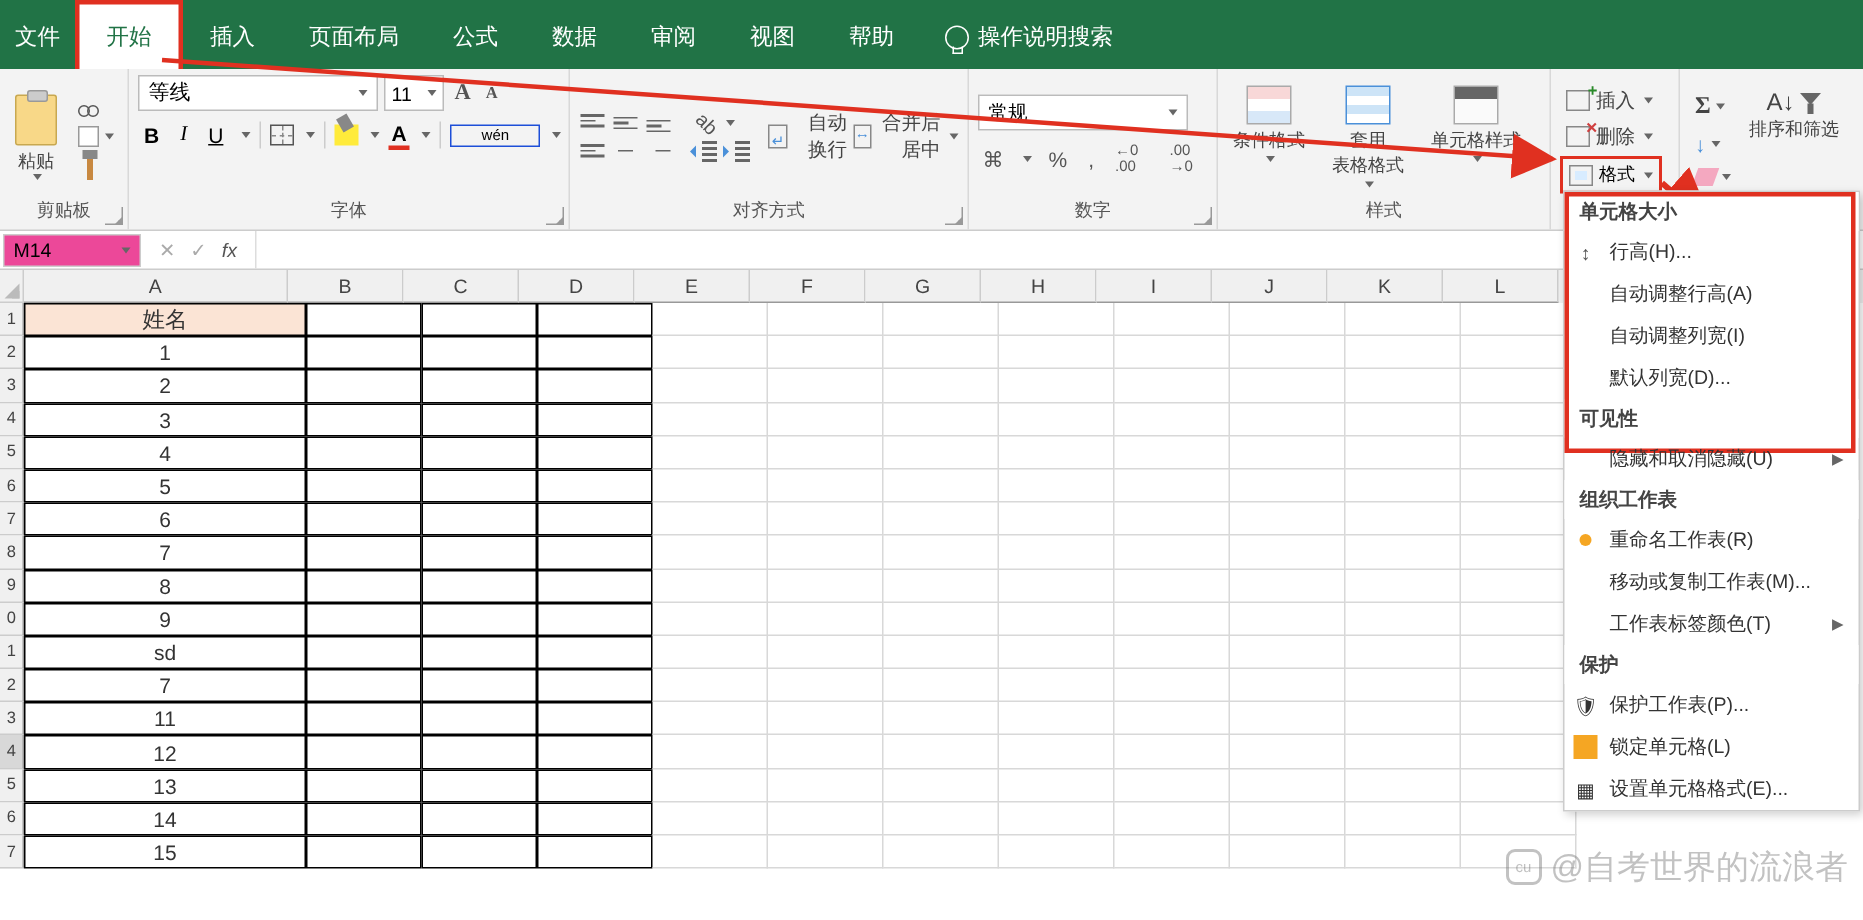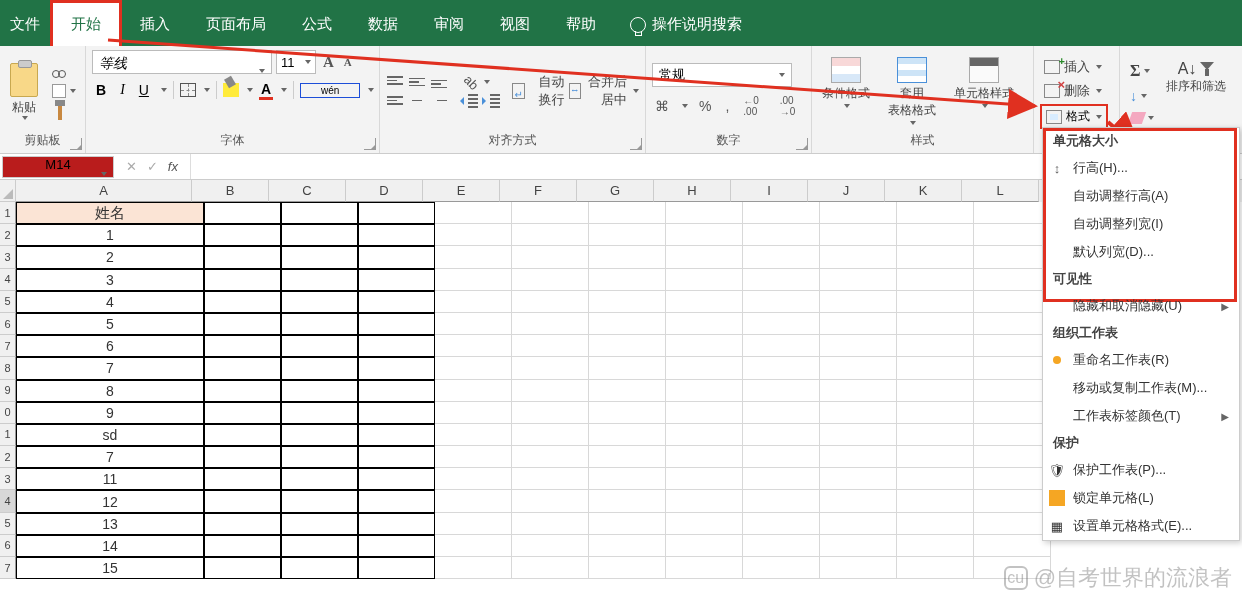--- a/index.html
+++ b/index.html
@@ -35,21 +35,21 @@
   .scissors-icon::before, .scissors-icon::after { content: ""; position: absolute; width: 6px; height: 6px; border: 1.5px solid #555; border-radius: 50%; bottom: 0; }
   .scissors-icon::before { left: 0; }
   .scissors-icon::after { right: 4px; }
   .copy-icon { border: 1px solid #999; background: #fff; position: relative; width: 14px; height: 14px; }
   .copy-icon::after { content: ""; position: absolute; left: -3px; top: -3px; width: 14px; height: 14px; border: 1px solid #999; background: #fff; z-index: -1; }
   .brush-icon { width: 4px; height: 16px; background: #c88840; position: relative; margin-left: 6px; }
   .brush-icon::after { content: ""; position: absolute; top: -4px; left: -3px; width: 10px; height: 6px; background: #888; }
 
   
   .font-row1 { display: flex; gap: 4px; align-items: center; margin-bottom: 6px; }
-  .font-name { width: 180px; height: 24px; border: 1px solid #bbb; background: #fff; display: flex; align-items: flex-end; padding: 0 6px; font-size: 14px; font-style: italic; }
+  .font-name { width: 160px; height: 24px; border: 1px solid #bbb; background: #fff; display: flex; align-items: center; padding: 0 6px; font-size: 14px; }
   .font-size { width: 40px; height: 24px; border: 1px solid #bbb; background: #fff; display: flex; align-items: center; padding: 0 4px; font-size: 13px; }
   .font-grow, .font-shrink { font-family: "Times New Roman", serif; font-size: 15px; font-weight: bold; color: #555; padding: 2px 3px; }
   .font-shrink { font-size: 11px; }
   .font-row2 { display: flex; gap: 6px; align-items: center; }
   .bold { font-weight: bold; font-size: 14px; padding: 2px 4px; }
   .italic { font-style: italic; font-family: serif; font-size: 14px; padding: 2px 4px; }
   .underline { text-decoration: underline; font-size: 14px; padding: 2px 4px; }
   .border-btn { width: 16px; height: 14px; border: 1px solid #555; display: inline-block; position: relative; }
   .border-btn::before { content: ""; position: absolute; left: 50%; top: 0; bottom: 0; border-left: 1px dashed #888; }
   .border-btn::after { content: ""; position: absolute; top: 50%; left: 0; right: 0; border-top: 1px dashed #888; }
@@ -113,21 +113,21 @@
   .fill-down { color: #4a90d9; font-size: 14px; }
   .clear-icon { width: 14px; height: 12px; background: #f4a8c0; transform: skewX(-20deg); }
   .sort-big { display: flex; flex-direction: column; align-items: center; font-size: 12px; color: #444; }
   .sort-icon { font-size: 16px; }
   .funnel { width: 14px; height: 14px; position: relative; margin-left: 4px; }
   .funnel::before { content: ""; position: absolute; top: 0; left: 0; border-left: 7px solid transparent; border-right: 7px solid transparent; border-top: 8px solid #666; }
   .funnel::after { content: ""; position: absolute; top: 7px; left: 5px; width: 4px; height: 7px; background: #666; }
 
   
   .formula-bar { height: 26px; border-bottom: 1px solid #ccc; display: flex; align-items: center; background: #fff; }
-  .name-box { width: 112px; height: 22px; border: 1px solid #ccc; margin-left: 2px; padding: 0 6px; display: flex; align-items: center; font-size: 13px; background: #b91c1c; flex-direction: column; }
+  .name-box { width: 92px; height: 22px; border: 1px solid #ccc; margin-left: 2px; padding: 0 6px; display: flex; align-items: center; font-size: 13px; background: #ec4899; }
   .fb-btns { display: flex; gap: 10px; padding: 0 12px; color: #aaa; font-size: 13px; align-items: center; }
   .fb-btns .fx { font-style: italic; color: #555; }
 
   
   .grid-area { position: relative; }
   .col-headers { display: flex; height: 22px; background: #f0f0f0; }
   .select-all { width: 16px; border-right: 1px solid #ccc; border-bottom: 1px solid #ccc; background: #f0f0f0; position: relative; }
   .select-all::after { content: ""; position: absolute; right: 2px; bottom: 2px; border: 5px solid transparent; border-right-color: #bbb; border-bottom-color: #bbb; }
   .col-h { border-right: 1px solid #ccc; border-bottom: 1px solid #999; display: flex; align-items: center; justify-content: center; font-size: 13px; color: #444; background: #f0f0f0; }
   .col-h.wa { width: 176px; } .col-h.wn { width: 77px; }
@@ -152,21 +152,21 @@
   .menu-highlight { position: absolute; border: 3px solid #e03020; pointer-events: none; }
   .hl1 { left: 0; top: 0; width: 194px; height: 174px; }
   .orange-dot { width: 8px; height: 8px; background: #f5a623; border-radius: 50%; }
   .lock-bg { width: 16px; height: 16px; background: #f5a623; }
 
   
   .arrow-svg { position: absolute; pointer-events: none; z-index: 40; }
 
   
   .watermark { position: absolute; right: 10px; bottom: 20px; font-size: 22px; color: rgba(120,120,120,0.45); font-weight: 500; display: flex; align-items: center; gap: 6px; z-index: 60; }
-  .paw { width: 24px; height: 24px; border: 2px solid rgba(120,120,120,0.45); border-radius: 6px; display: flex; align-items: center; justify-content: center; font-size: 16px; }
+  .paw { width: 24px; height: 24px; border: 2px solid rgba(120,120,120,0.45); border-radius: 6px; display: flex; align-items: center; justify-content: center; font-size: 10px; }
 </style>
 </head>
 <body>
 
 <div class="tabs">
   <div class="tab file">文件</div>
   <div class="tab active">开始</div>
   <div class="tab">插入</div>
   <div class="tab">页面布局</div>
   <div class="tab">公式</div>

